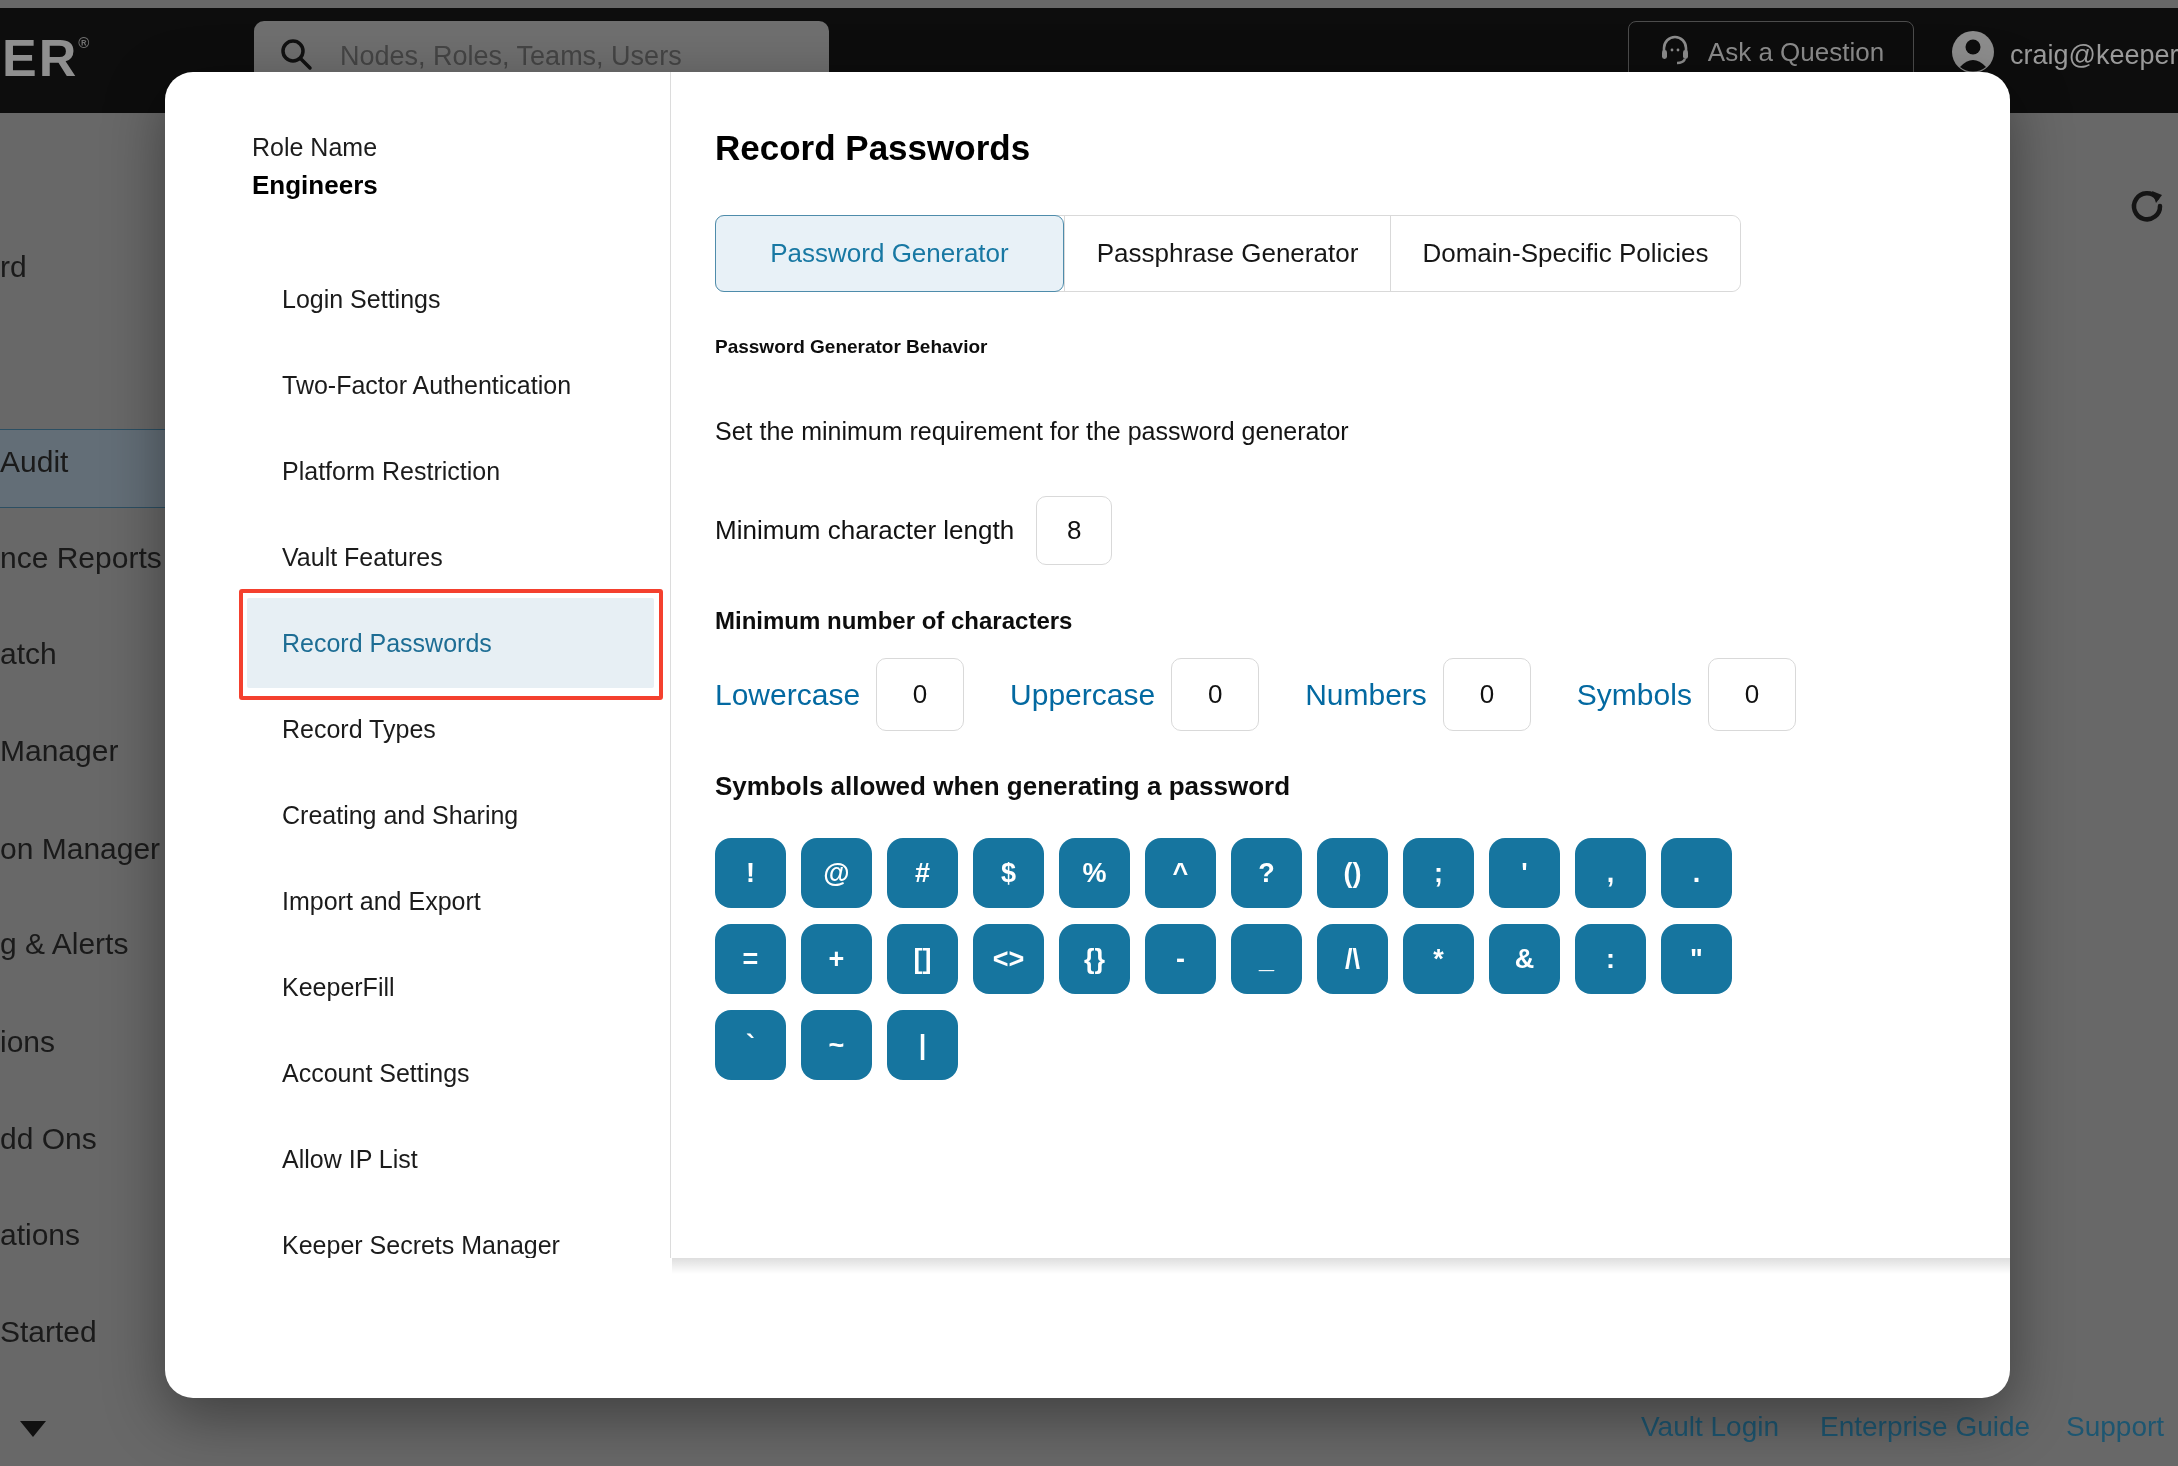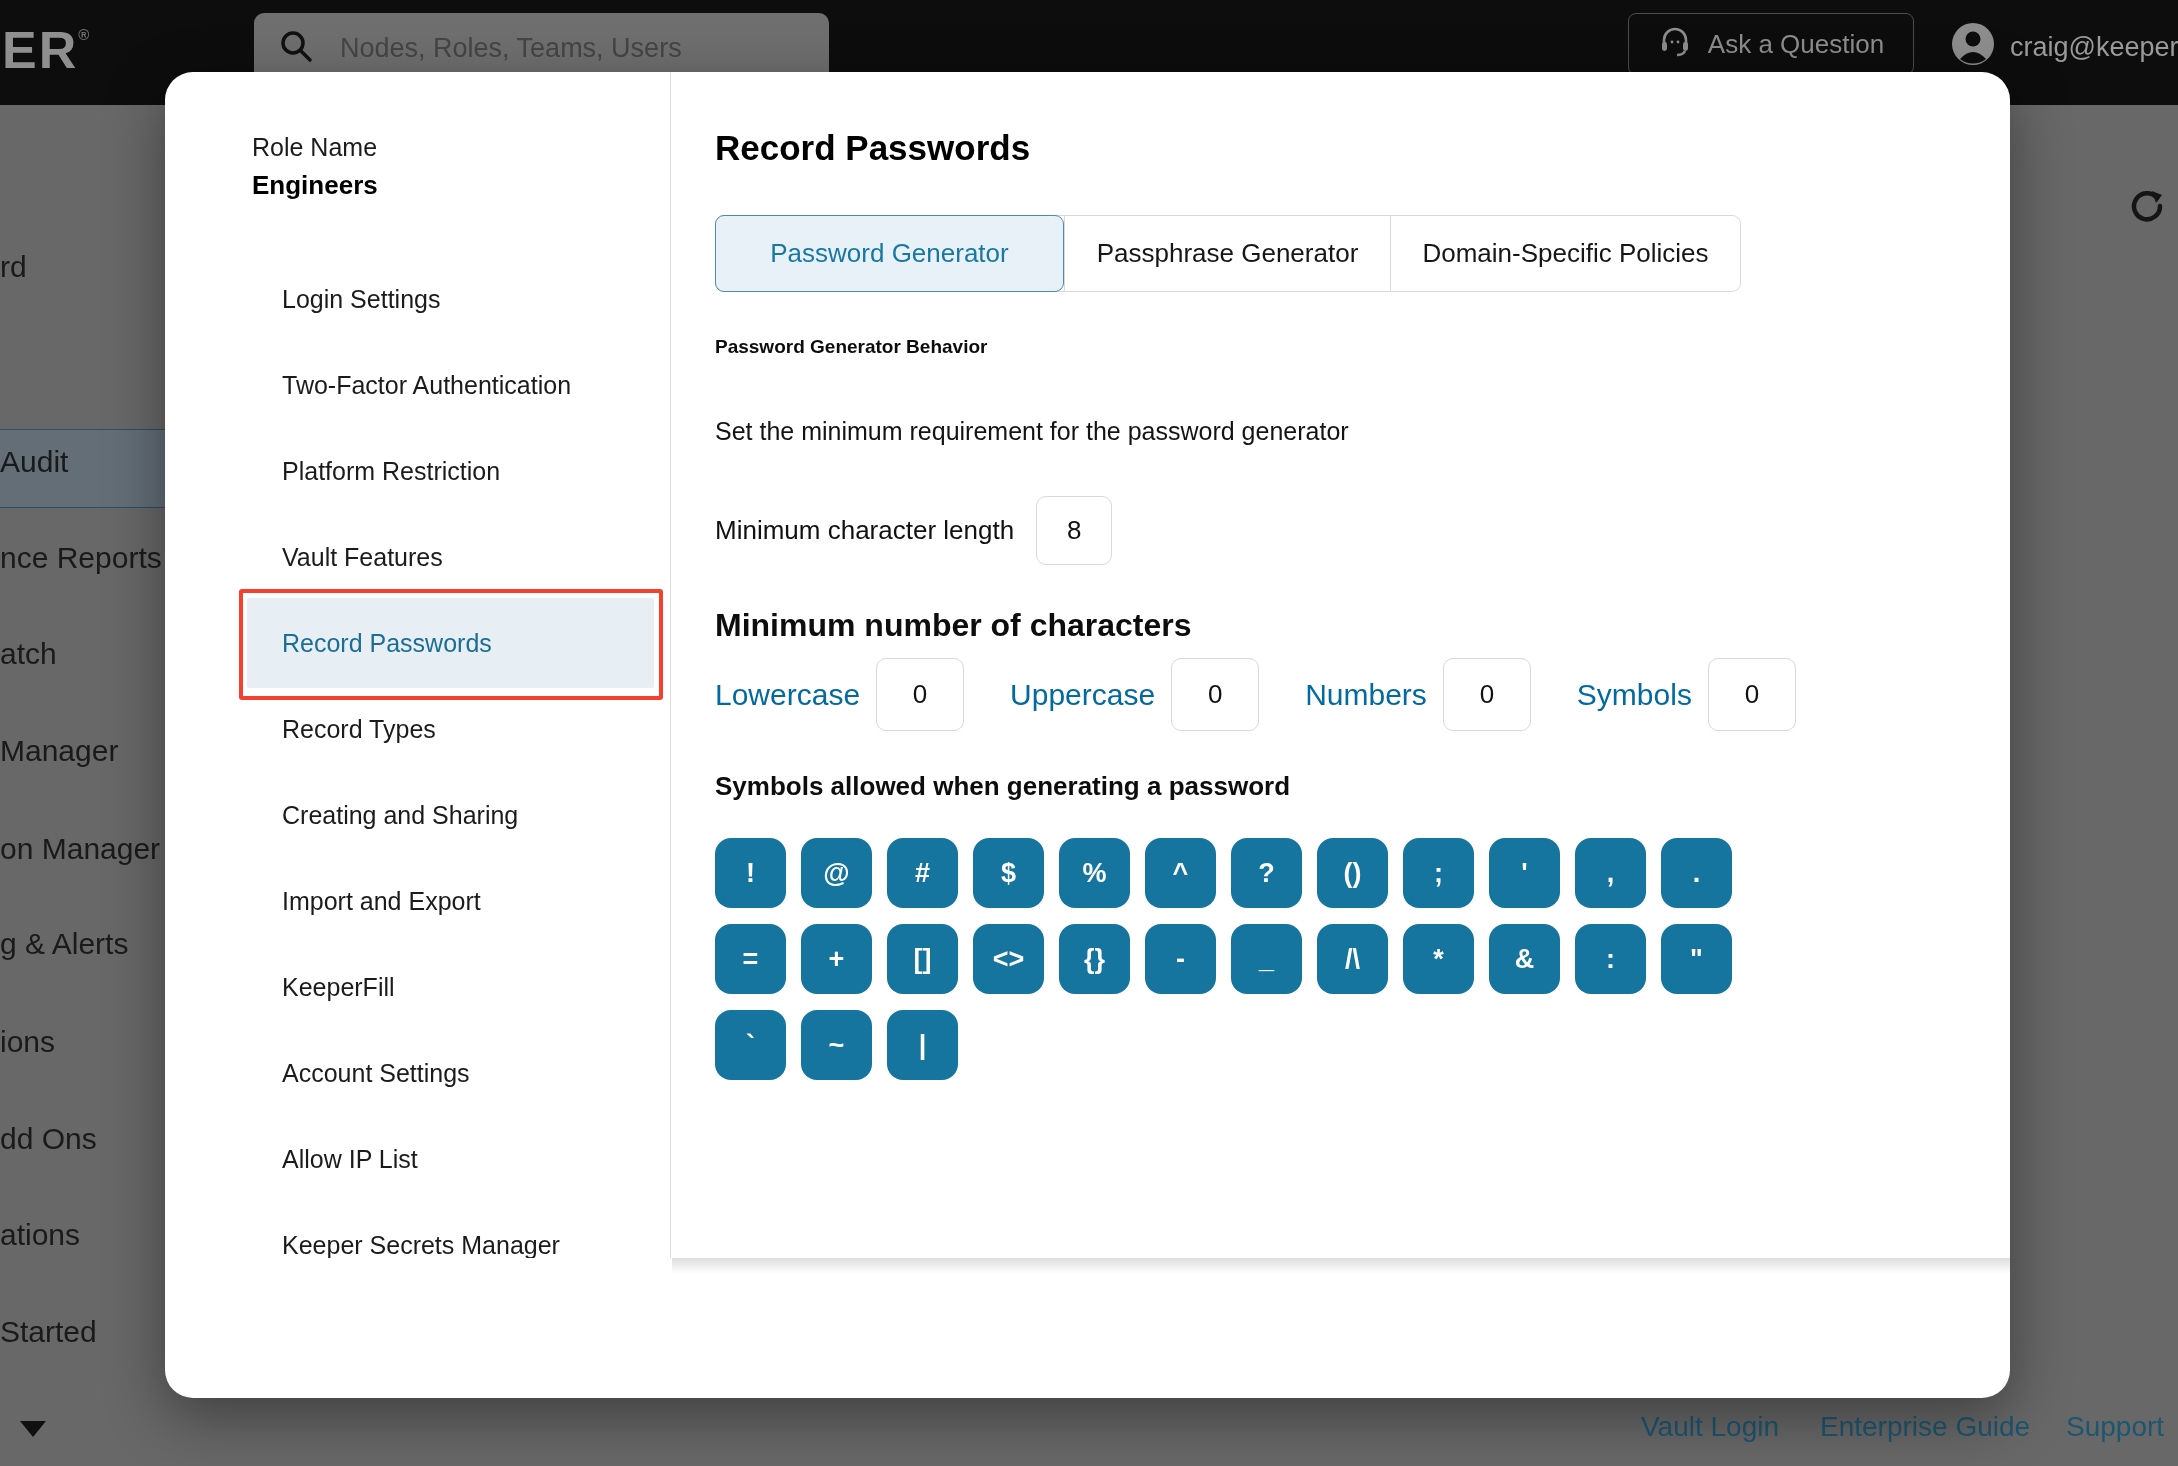--- a/index.html
+++ b/index.html
@@ -5,21 +5,21 @@
   * { margin:0; padding:0; box-sizing:border-box; }
   html,body { width:2178px; height:1466px; overflow:hidden; }
   body {
     position:relative;
     font-family:"Liberation Sans", sans-serif;
     background:#686868;
   }
 
   
   .header {
-    position:absolute; top:0; left:0; width:2178px; height:105px;
+    position:absolute; top:8px; left:0; width:2178px; height:105px;
     background:#0d0d0d; z-index:1;
   }
   .logo {
     position:absolute; left:2px; top:20px;
     color:#8f8f8f; font-size:52px; font-weight:700; letter-spacing:2px;
   }
   .logo sup { font-size:15px; color:#6f6f6f; vertical-align:28px; }
   .search-box {
     position:absolute; left:254px; top:13px; width:575px; height:70px;
     background:#6f6f6f; border-radius:10px;
@@ -268,21 +268,21 @@
       </div>
 
     <div class="section-heading" style="top:264px">Password Generator Behavior</div>
     <div class="section-desc">Set the minimum requirement for the password generator</div>
 
     <div class="minlen-row">
       <span class="minlen-label">Minimum character length</span>
       <div class="num-box">8</div>
     </div>
 
-    <div class="section-heading" style="top:535px; font-size:32px;">Minimum number of characters</div>
+    <div class="section-heading" style="top:535px; font-size:24px;">Minimum number of characters</div>
     <div class="char-row" id="char-row">
         <span class="char-label">Lowercase</span>
         <div class="char-box">0</div>
         <span class="char-label">Uppercase</span>
         <div class="char-box">0</div>
         <span class="char-label">Numbers</span>
         <div class="char-box">0</div>
         <span class="char-label">Symbols</span>
         <div class="char-box">0</div>
       </div>

